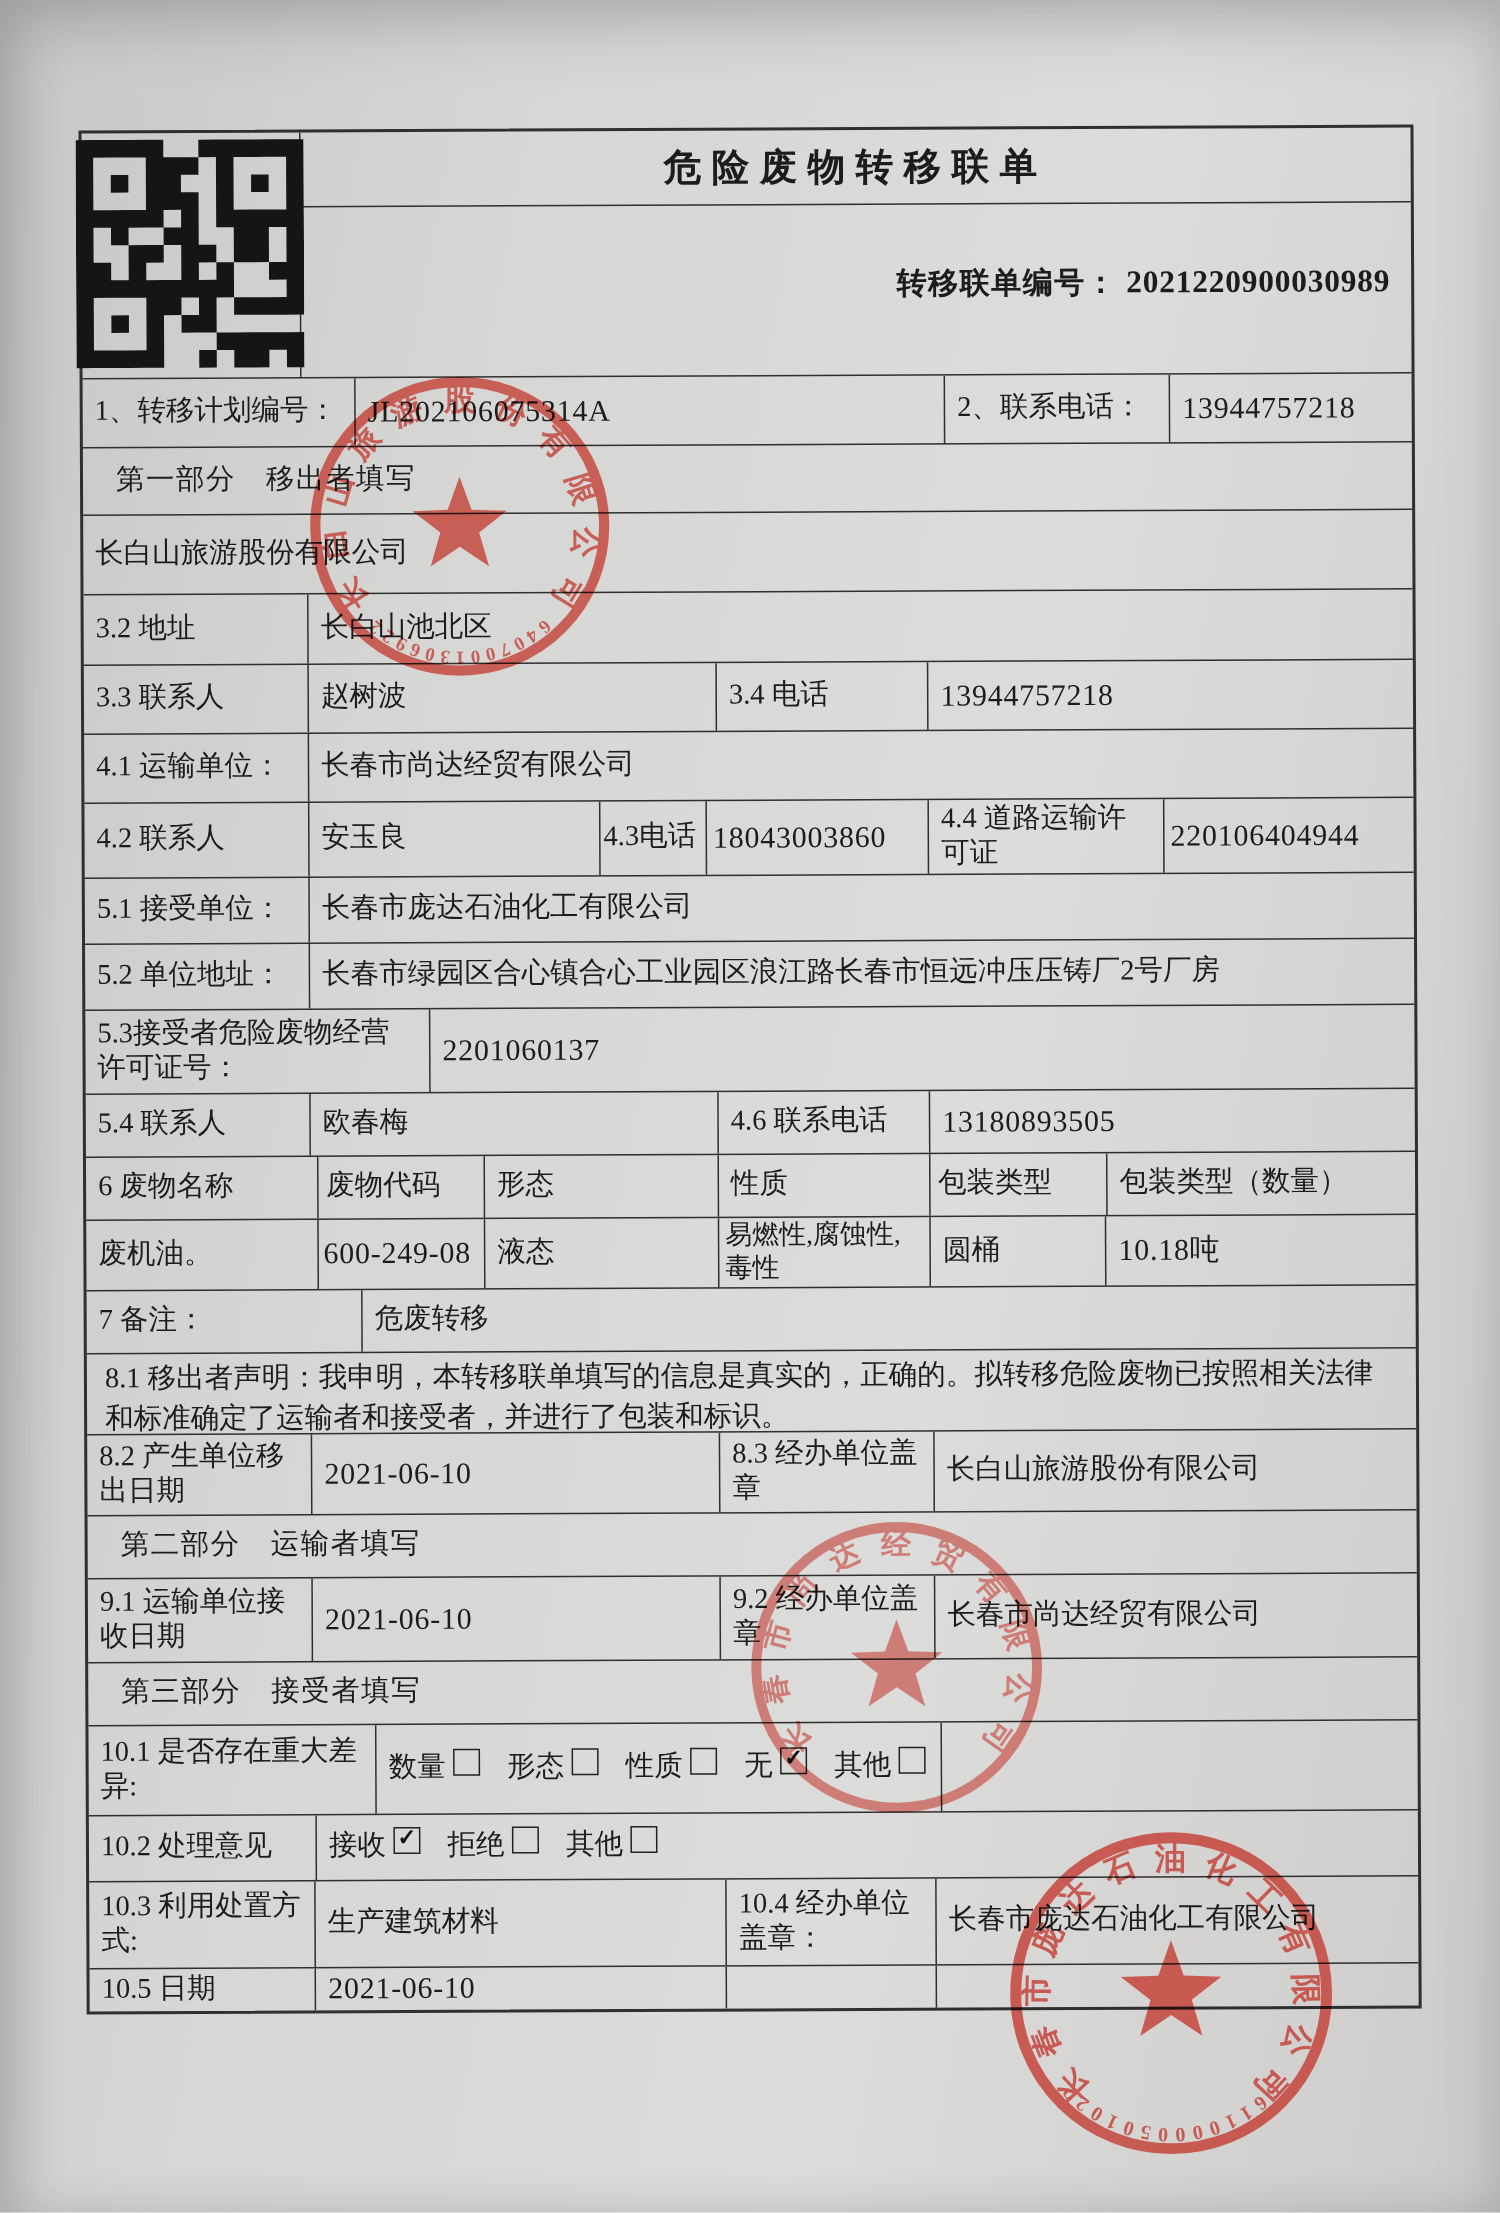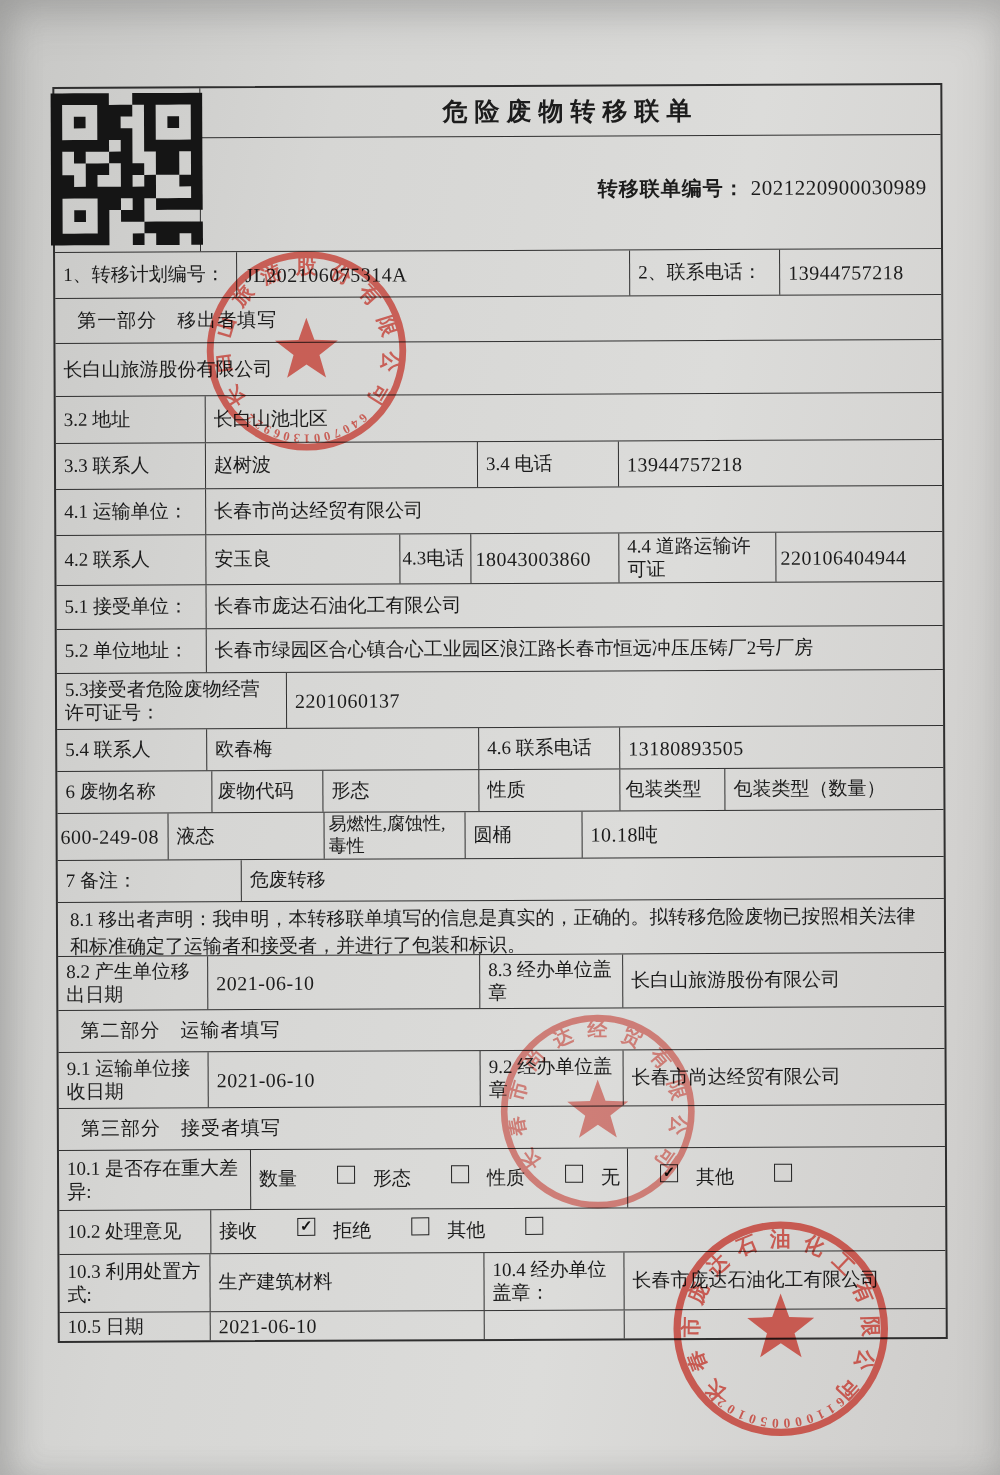--- a/index.html
+++ b/index.html
@@ -22,24 +22,24 @@
   .sec{font-size:19px;padding-left:22px;letter-spacing:1px;}
   
   .hdr{height:165px;display:flex;border-bottom:1.6px solid #2f2f2f;box-sizing:border-box;}
   .qrcell{width:146px;border-right:1.6px solid #2f2f2f;box-sizing:border-box;position:relative;}
   .hdr-right{flex:1;display:flex;flex-direction:column;}
   .titlebar{height:50px;border-bottom:1.6px solid #2f2f2f;box-sizing:border-box;
       display:flex;align-items:center;justify-content:center;}
   .title{font-size:25px;font-weight:600;letter-spacing:7px;}
   .serialarea{flex:1;display:flex;align-items:center;justify-content:flex-end;padding:0 14px 8px 0;}
   .serial-label{font-size:20px;font-weight:700;letter-spacing:1px;}
-  .serial-num{font-size:21px;font-weight:400;margin-left:6px;letter-spacing:.5px;}
+  .serial-num{font-size:21px;font-weight:700;margin-left:6px;letter-spacing:.5px;}
   
   .opts{gap:0;}
-  .opt{display:inline-flex;align-items:center;margin-right:18px;white-space:nowrap;gap:35px;}
+  .opt{display:inline-flex;align-items:center;margin-right:18px;white-space:nowrap;}
   .cb{display:inline-block;width:16px;height:16px;border:1.7px solid #222;margin-left:5px;margin-top:-8px;
       font-size:15px;line-height:15px;text-align:center;color:#111;font-weight:700;}
   
   .decl{font-size:19px;line-height:1.42;padding:4px 10px 4px 12px;align-items:flex-start;display:block;}
   
   .stamp{position:absolute;mix-blend-mode:multiply;pointer-events:none;}
   .sring{fill:none;stroke:#c5443a;stroke-width:7;}
   .sstar{fill:#c5443a;}
   .stamp text{fill:#c5443a;font-weight:700;font-family:"Liberation Serif","DejaVu Serif",serif;}
   
@@ -131,25 +131,26 @@
       <div class="c" style="width:272px">欧春梅</div>
       <div class="c lab" style="width:141px">4.6 联系电话</div>
       <div class="c num" style="flex:1">13180893505</div>
     </div>
 
     <div class="row" style="height:42px">
       <div class="c lab" style="width:155px">6 废物名称</div>
       <div class="c" style="width:111px;padding:2px 5px">废物代码</div>
       <div class="c" style="width:156px">形态</div>
       <div class="c" style="width:141px">性质</div>
-      <div class="c" style="width:105px;padding:2px 5px">包装类型</div>
+      <div class="c" style="width:118px;padding:2px 5px">包装类型</div>
       <div class="c" style="flex:1">包装类型（数量）</div>
     </div>
 
     <div class="row" style="height:47px">
+      <div class="c" style="width:155px">废机油。</div>
       <div class="c num" style="width:111px;padding:2px 3px">600-249-08</div>
       <div class="c" style="width:156px">液态</div>
       <div class="c" style="width:141px;padding:2px 4px;font-size:18px">易燃性,腐蚀性,毒性</div>
       <div class="c" style="width:117px">圆桶</div>
       <div class="c num" style="flex:1">10.18吨</div>
     </div>
 
     <div class="row" style="height:42px">
       <div class="c lab" style="width:184px">7 备注：</div>
       <div class="c" style="flex:1">危废转移</div>

